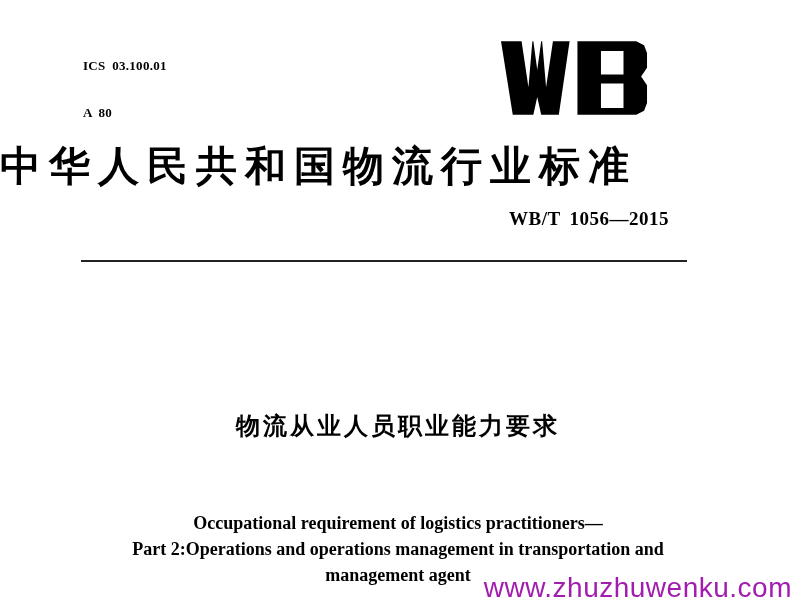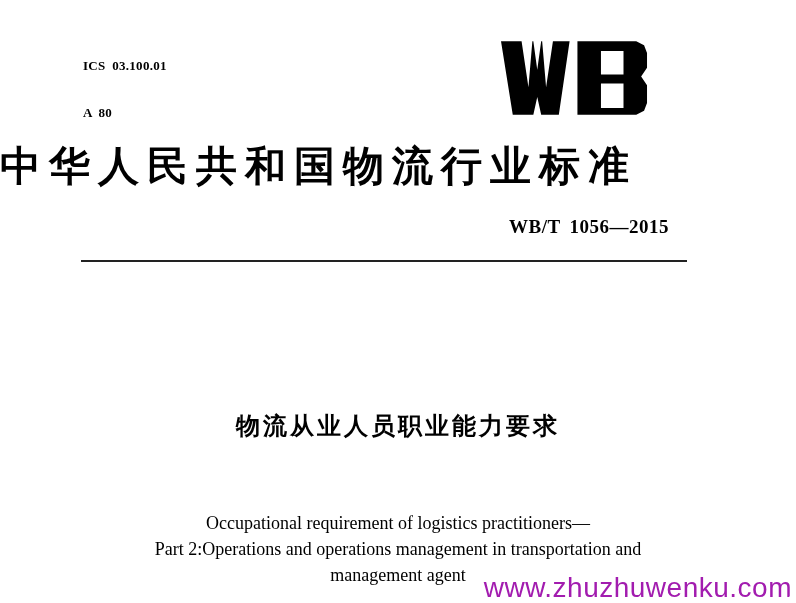--- a/index.html
+++ b/index.html
@@ -28,21 +28,21 @@
   .wb-logo svg { display:block; }
 
   .standard-title {
     position:absolute; left:0; top:139px; width:100%;
     text-align:left; white-space:nowrap;
     font-family:"Liberation Sans", sans-serif;
     font-weight:bold; font-size:41px; letter-spacing:8px;
   }
 
   .standard-number {
-    position:absolute; right:127px; top:216px;
+    position:absolute; right:127px; top:208px;
     font-family:"Liberation Serif", serif;
     font-weight:bold; font-size:19px;
     letter-spacing:0.5px; word-spacing:4px;
     white-space:nowrap;
   }
 
   .divider {
     position:absolute; left:81px; top:260px;
     width:606px; height:2px;
     background:#222222;
@@ -53,21 +53,21 @@
     text-align:center;
     font-family:"Liberation Sans", sans-serif;
     font-weight:bold; font-size:24px; line-height:45px;
     letter-spacing:3px; white-space:nowrap;
   }
 
   .en-title {
     position:absolute; left:0; top:510px; width:100%;
     text-align:center;
     font-family:"Liberation Serif", serif;
-    font-weight:normal; font-size:18px; line-height:26px;
+    font-weight:bold; font-size:18px; line-height:26px;
     white-space:nowrap;
   }
 
   .watermark {
     position:absolute; right:4px; top:572px;
     font-family:"Liberation Sans", sans-serif;
     font-size:28px; letter-spacing:0.5px;
     color:#a21caf;
     white-space:nowrap;
   }

